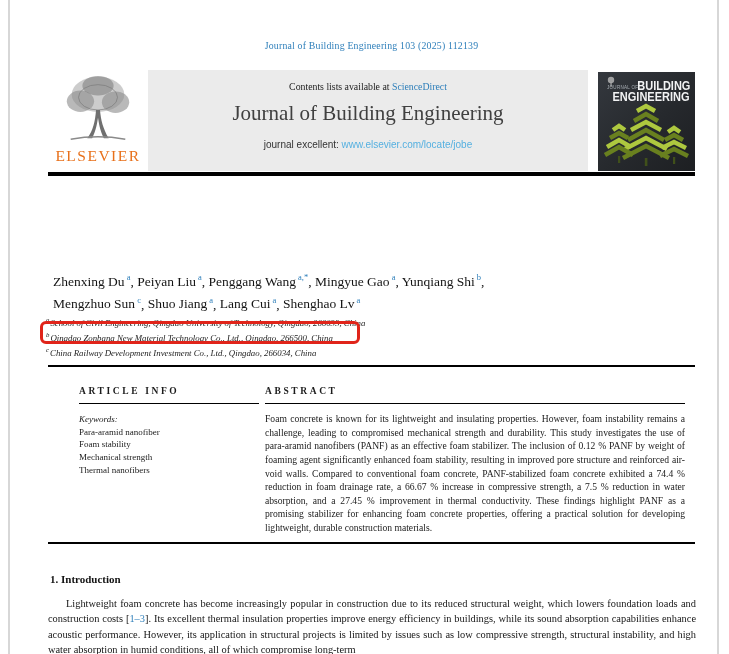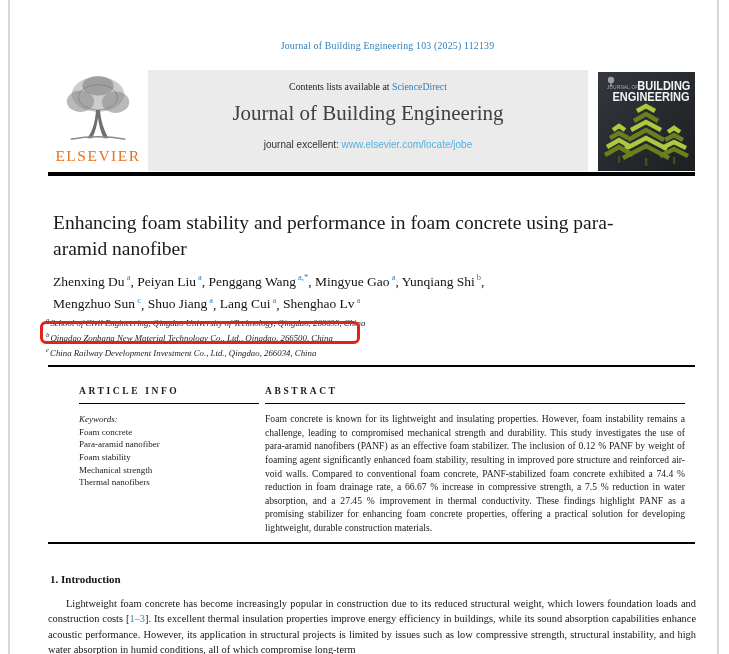--- a/index.html
+++ b/index.html
@@ -2,21 +2,21 @@
 <html><head>
 <meta charset="utf-8">
 <style>
   html,body{margin:0;padding:0;background:#fff;}
   .page{position:relative;width:729px;height:654px;background:#fff;overflow:hidden;
         font-family:"Liberation Serif",serif;color:#1b1b1b;}
   .edge{position:absolute;top:0;bottom:0;width:2px;background:#d7d7d7;}
   .edge-left{left:8px;}
   .edge-right{left:717px;}
 
-  .citation{position:absolute;top:40px;left:64px;width:647px;text-align:center;
+  .citation{position:absolute;top:40px;left:48px;width:647px;text-align:center;
             font-size:9.8px;color:#2e7fba;letter-spacing:.2px;cursor:pointer;}
 
   .header{position:absolute;top:70px;left:48px;width:647px;height:101px;}
   .logo{position:absolute;left:0;top:0;width:100px;height:101px;background:#fff;text-align:center;}
   .logo svg{display:block;margin:1px auto 0;}
   .logo-text{font-size:15.5px;color:#e8701a;letter-spacing:1.5px;margin-top:-2px;font-family:"Liberation Serif",serif;}
 
   .graybox{position:absolute;left:100px;top:0;width:440px;height:101px;background:#ebebeb;text-align:center;}
   .contents-line{margin-top:11px;font-size:9.8px;color:#222;text-align:center;}
   .sd{color:#2e7fba;text-decoration:none;cursor:pointer;}
@@ -130,21 +130,20 @@
         <rect x="75" y="85" width="2.2" height="7" fill="#40501a"></rect>
       </svg>
       <div class="cover-kicker">JOURNAL OF</div>
       <div class="cover-t1">BUILDING</div>
       <div class="cover-t2">ENGINEERING</div>
     </div>
   </div>
 
   <div class="thickbar"></div>
 
-  <h1 class="title">Enhancing foam stability and performance in foam concrete using para-aramid nanofiber</h1>
 
   <div class="authors">
     <span><span>Zhenxing Du</span><sup>a</sup></span><span class="au-sep">, </span><span><span>Peiyan Liu</span><sup>a</sup></span><span class="au-sep">, </span><span><span>Penggang Wang</span><sup>a,*</sup></span><span class="au-sep">, </span><span><span>Mingyue Gao</span><sup>a</sup></span><span class="au-sep">, </span><span><span>Yunqiang Shi</span><sup>b</sup></span><span class="au-sep">,</span>
     <br>
     <span><span>Mengzhuo Sun</span><sup>c</sup></span><span class="au-sep">, </span><span><span>Shuo Jiang</span><sup>a</sup></span><span class="au-sep">, </span><span><span>Lang Cui</span><sup>a</sup></span><span class="au-sep">, </span><span><span>Shenghao Lv</span><sup>a</sup></span><span class="au-sep"></span>
   </div>
 
   <div class="affils">
     <div><sup>a</sup><span>School of Civil Engineering, Qingdao University of Technology, Qingdao, 266033, China</span></div>
     <div><sup>b</sup><span>Qingdao Zonbang New Material Technology Co., Ltd., Qingdao, 266500, China</span></div>
@@ -152,21 +151,20 @@
   </div>
 
   <div class="redbox"></div>
 
   <div class="rule rule1"></div>
 
   <div class="leftcol">
     <div class="colhead">ARTICLE INFO</div>
     <div class="colrule"></div>
     <div class="kw-label">Keywords:</div>
-    <div class="kw-item">Foam concrete</div>
     <div class="kw-item">Para-aramid nanofiber</div>
     <div class="kw-item">Foam stability</div>
     <div class="kw-item">Mechanical strength</div>
     <div class="kw-item">Thermal nanofibers</div>
   </div>
 
   <div class="rightcol">
     <div class="colhead">ABSTRACT</div>
     <div class="colrule"></div>
     <div class="abstract-text">Foam concrete is known for its lightweight and insulating properties. However, foam instability remains a challenge, leading to compromised mechanical strength and durability. This study investigates the use of para-aramid nanofibers (PANF) as an effective foam stabilizer. The inclusion of 0.12 % PANF by weight of foaming agent significantly enhanced foam stability, resulting in improved pore structure and reinforced air-void walls. Compared to conventional foam concrete, PANF-stabilized foam concrete exhibited a 74.4 % reduction in foam drainage rate, a 66.67 % increase in compressive strength, a 7.5 % reduction in water absorption, and a 27.45 % improvement in thermal conductivity. These findings highlight PANF as a promising stabilizer for enhancing foam concrete properties, offering a practical solution for developing lightweight, durable construction materials.</div>

